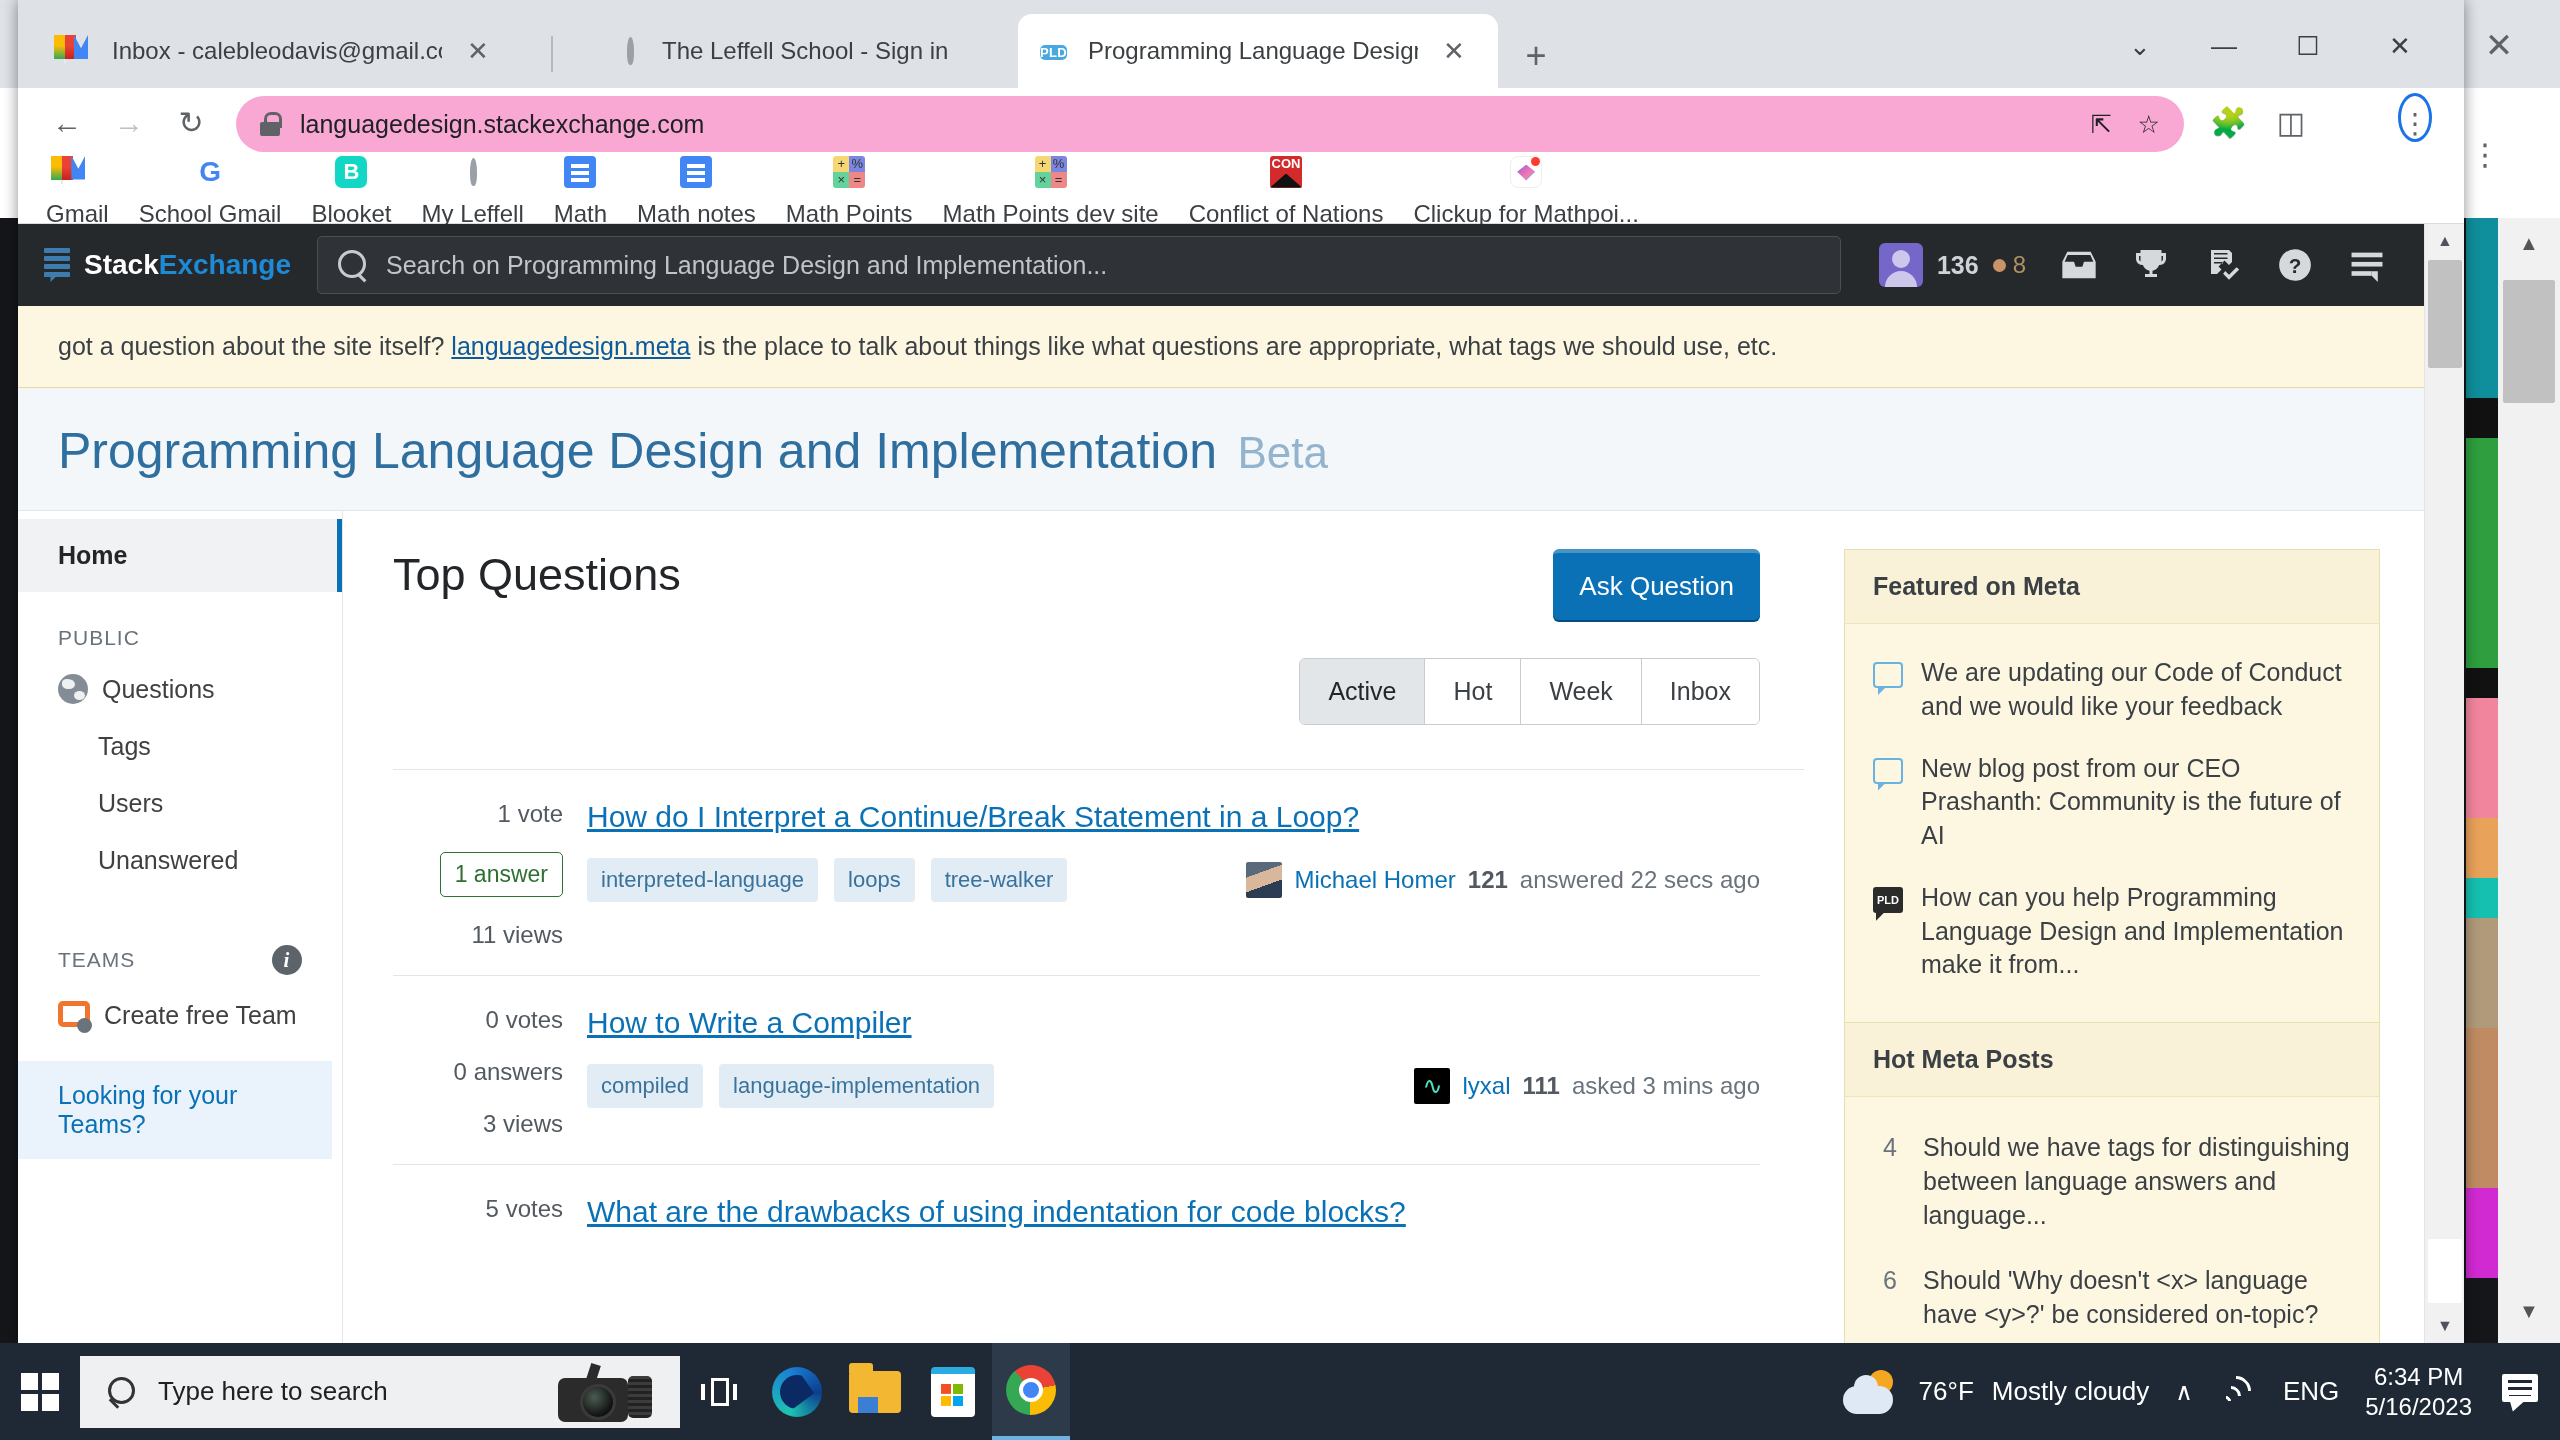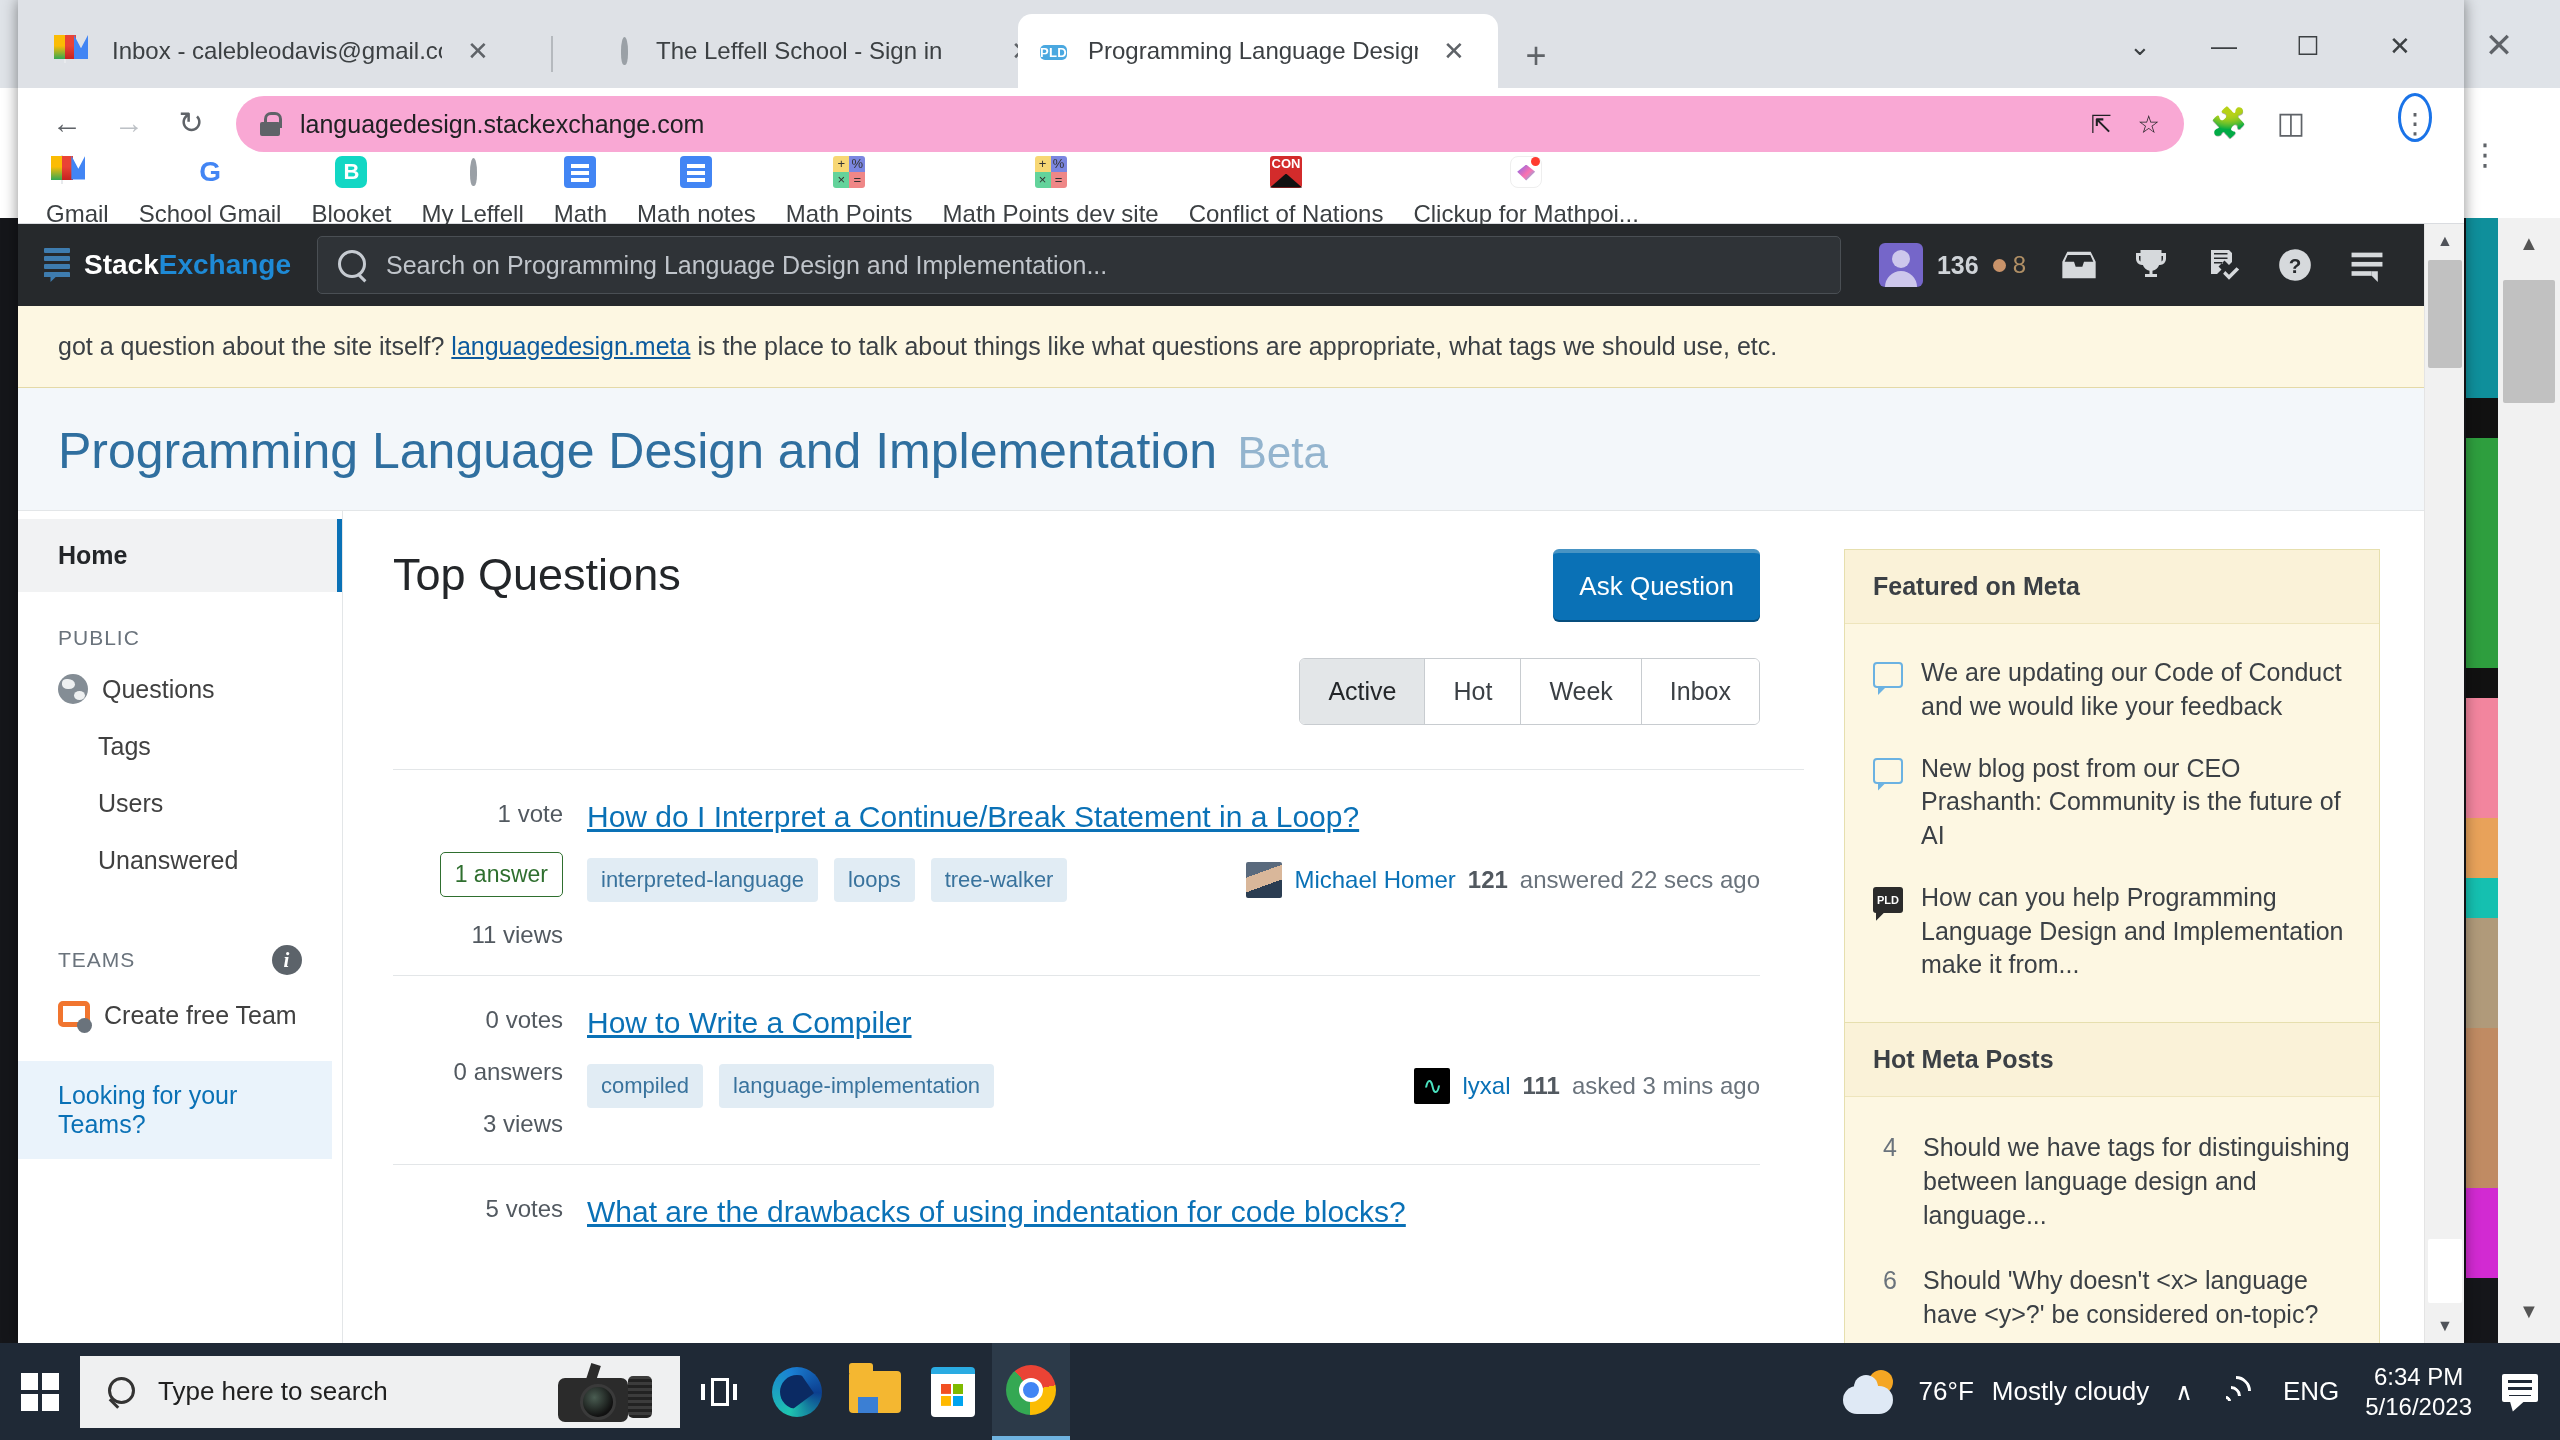--- a/index.html
+++ b/index.html
@@ -648,21 +648,21 @@
 
 <div class="chrome-window">
 
   <div class="tabstrip">
     <div class="tab" style="left:24px;width:500px;">
       <span class="tab-favicon"><span class="fav-gmail"><i></i></span></span>
       <span class="tab-title">Inbox - calebleodavis@gmail.com</span>
       <span class="tab-close">✕</span>
     </div>
     <div class="tab-sep" style="left:533px;"></div>
-    <div class="tab" style="left:568px;width:500px;">
+    <div class="tab" style="left:546px;width:500px;justify-content:flex-end;">
       <span class="tab-favicon fav-leffell"></span>
       <span class="tab-title">The Leffell School - Sign in</span>
       <span class="tab-close">✕</span>
     </div>
     <div class="tab active" style="left:1000px;width:480px;">
       <span class="tab-favicon"><span class="fav-pld">PLD</span></span>
       <span class="tab-title">Programming Language Design a</span>
       <span class="tab-close">✕</span>
     </div>
     <div class="newtab">+</div>
@@ -933,21 +933,21 @@
                 <span>How can you help Programming Language Design and Implementation make it from...</span>
               </div>
             </div>
           </div>
 
           <div class="panel" style="border-top:none">
             <div class="panel-head">Hot Meta Posts</div>
             <div class="panel-body">
               <div class="hot-item">
                 <span class="hot-score">4</span>
-                <span>Should we have tags for distinguishing between language design and language...</span>
+                <span>Should we have tags for distinguishing between language answers and language...</span>
               </div>
               <div class="hot-item">
                 <span class="hot-score">6</span>
                 <span>Should 'Why doesn't &lt;x&gt; language have &lt;y&gt;?' be considered on-topic?</span>
               </div>
 
             </div>
           </div>
         </div>
 

